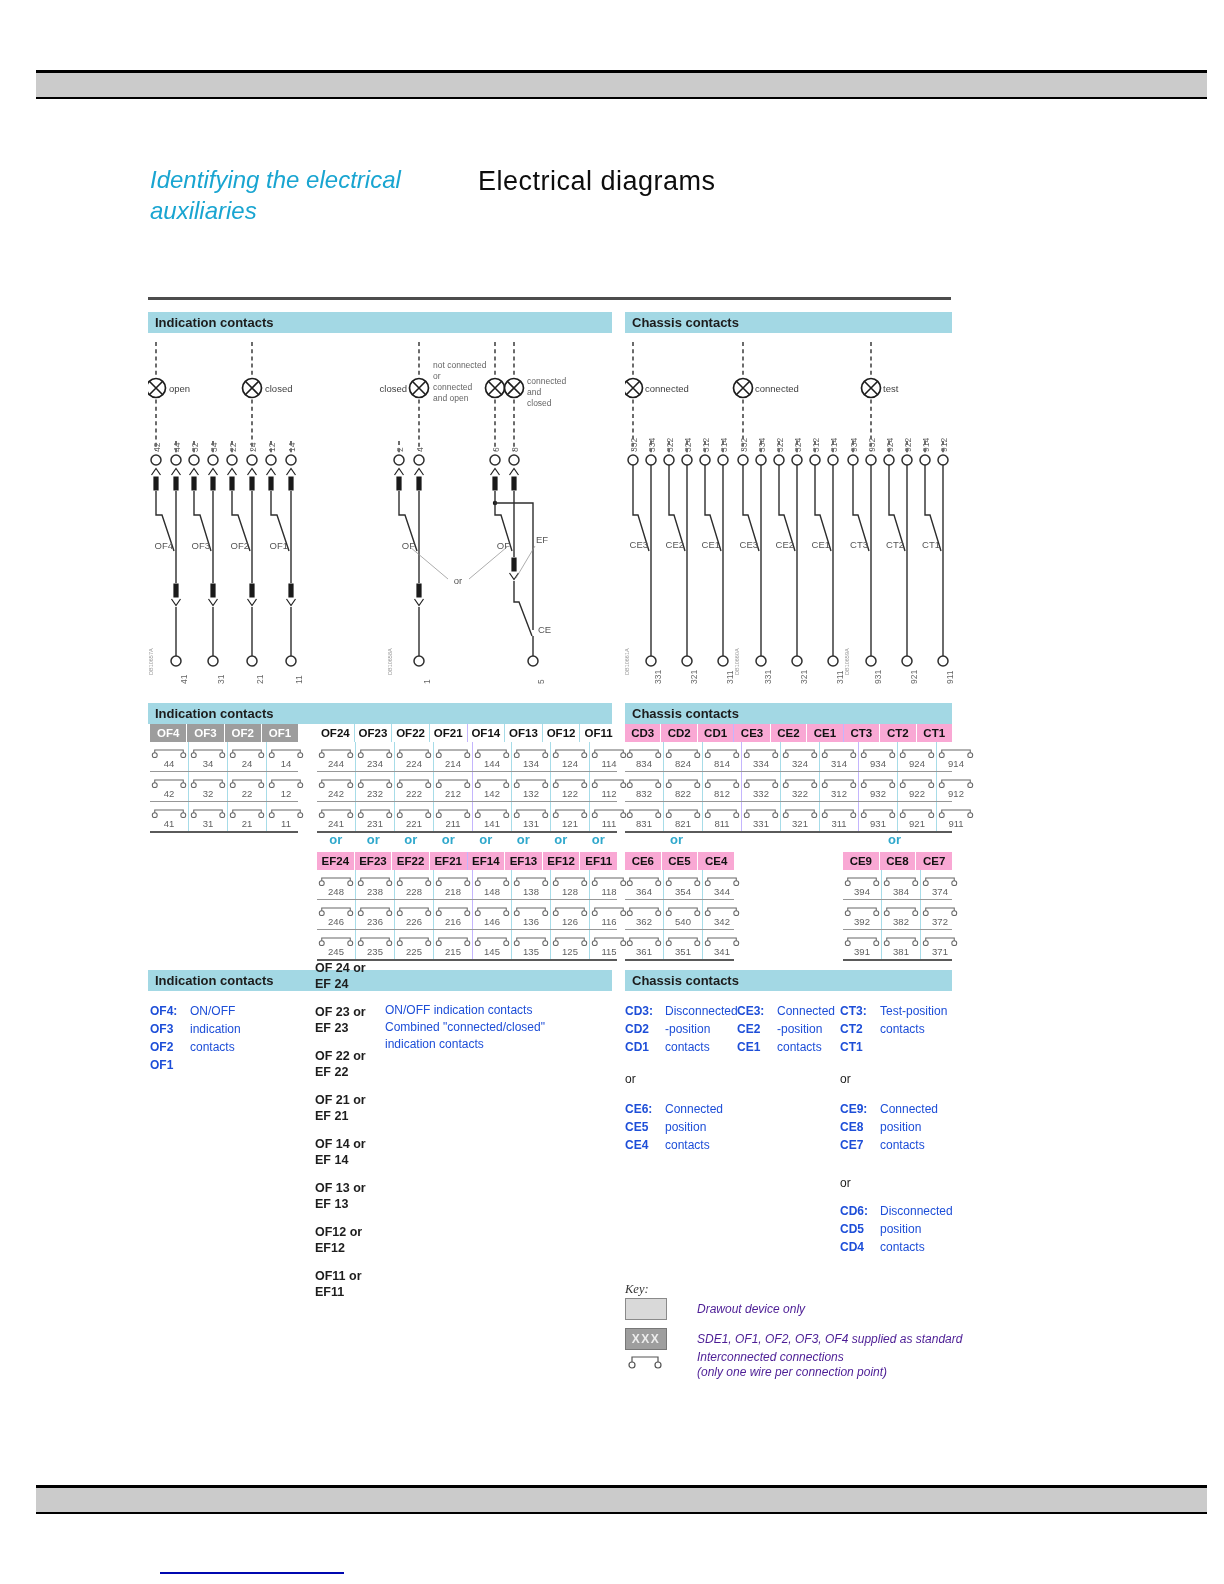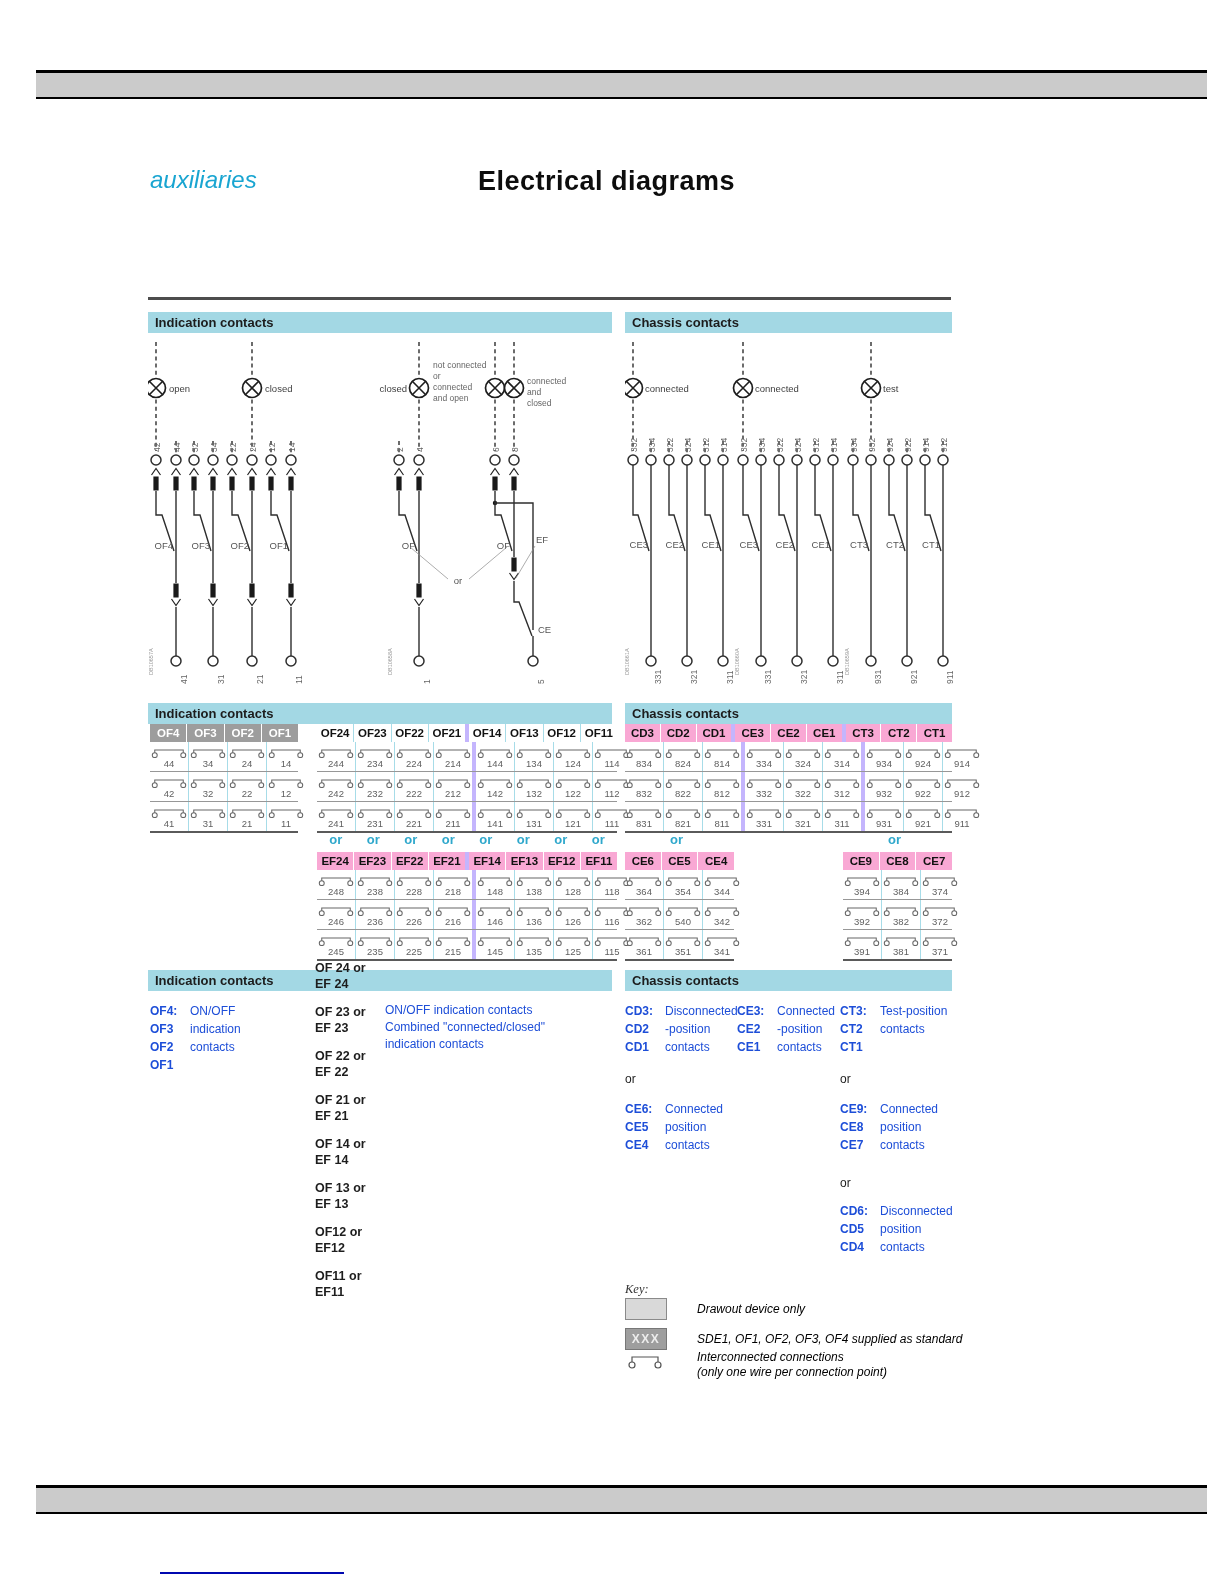--- a/index.html
+++ b/index.html
@@ -3,33 +3,33 @@
 <meta charset="utf-8">
 <style>
   html,body{margin:0;padding:0;background:#fff;}
   .page{position:relative;width:1224px;height:1584px;background:#fff;overflow:hidden;
         font-family:"Liberation Sans",sans-serif;color:#222;}
   .band{position:absolute;left:36px;width:1171px;height:24px;background:#cbcbcb;
         border-top:3px solid #000;border-bottom:2px solid #000;}
   .band-top{top:70px;} .band-bottom{top:1485px;}
   .title-left{position:absolute;left:150px;top:164px;font-size:24px;font-style:italic;
               color:#19a5d1;line-height:31px;}
-  .title-right{position:absolute;left:478px;top:166px;font-size:27px;font-weight:bold;
+  .title-right{position:absolute;left:478px;top:166px;font-size:27px;font-weight:normal;
                color:#0d0d0d;letter-spacing:.5px;}
   .content-rule{position:absolute;left:148px;top:297px;width:803px;height:3px;background:#4d4d4d;}
   .secbar{position:absolute;height:21px;background:#a3d8e4;color:#1c1c1c;font-size:13px;
           font-weight:bold;line-height:21px;padding-left:7px;box-sizing:border-box;}
   
   .ctable{position:absolute;}
   .trow{display:flex;}
   .trow.tdata{border-bottom:1px solid #979797;}
   .trow.tdata:last-child{border-bottom:2px solid #5a5a5a;}
   .tcell{flex:1;text-align:center;border-left:1px solid #a7dce8;box-sizing:border-box;}
   .tcell:first-child{border-left:none;}
-  .tcell.thl{border-left:4px solid #c4b5fd;}
+  .tcell.thl{border-left:1px solid #c4b5fd;}
   .th{font-size:11.5px;font-weight:bold;height:18px;line-height:18px;color:#111;overflow:hidden;}
   .th-gray{background:#9d9d9d;color:#fff;border-left:1px solid #fff;}
   .th-lite{background:#f9a8d4;border-left:1px solid #fff;}
   .th-white{background:#fff;}
   .td{padding:4px 0 2px;}
   .csym{display:block;width:38px;height:12px;margin:0 auto;}
   .tnum{display:block;font-size:9.5px;color:#5f5f5f;}
   .orrow{position:absolute;display:flex;}
   .orcell{flex:1;text-align:center;font-weight:bold;color:#2fa8cc;font-size:13px;}
   .orlabel{position:absolute;font-weight:bold;color:#2fa8cc;font-size:13px;}
@@ -39,21 +39,21 @@
   .pairs{position:absolute;font-size:12.5px;line-height:16px;color:#1d1d1d;}
   .pairblock{margin-bottom:12px;font-weight:bold;}
   .txtcol{position:absolute;font-size:12px;line-height:17px;color:#1d4ed8;}
   .orplain{position:absolute;font-size:12px;color:#1d1d1d;}
   
   .keylabel{position:absolute;font-size:12.5px;font-style:italic;color:#333;}
   .swatch{position:absolute;width:42px;height:22px;box-sizing:border-box;}
   .sw1{background:#d9d9d9;border:1px solid #8a8a8a;}
   .sw2{background:#9e9e9e;border:1px solid #777;color:#ededed;font-size:12px;font-weight:bold;
        text-align:center;line-height:20px;letter-spacing:1.5px;}
-  .keytext{position:absolute;font-size:12px;font-style:italic;color:#000000;line-height:15px;}
+  .keytext{position:absolute;font-size:12px;font-style:italic;color:#4c1d95;line-height:15px;}
   .keysym{position:absolute;}
   .blue-line{position:absolute;left:160px;top:1572px;width:184px;height:2px;background:#0008b0;}
   
   .diag{position:absolute;}
   .w{stroke:#2e2e2e;stroke-width:1.4;fill:none;}
   .dash{stroke:#2e2e2e;stroke-width:1.4;fill:none;stroke-dasharray:4 3.2;}
   .term{fill:#fff;stroke:#2e2e2e;stroke-width:1.5;}
   .lampc{fill:#fff;stroke:#1d1d1d;stroke-width:1.7;}
   .lampx{stroke:#1d1d1d;stroke-width:1.6;fill:none;}
   .wthin{stroke:#8a8a8a;stroke-width:.7;fill:none;}
@@ -65,20 +65,21 @@
   .dc{font-size:5.5px;fill:#999;}
 </style>
 </head>
 <body>
 
 <div class="page">
 
   <div class="band band-top"></div>
 
   <div class="title-left">
+    <div>Identifying the electrical</div>
     <div>auxiliaries</div>
   </div>
   <div class="title-right">Electrical diagrams</div>
 
   <div class="content-rule"></div>
 
   <div class="secbar" style="left:148px;top:312px;width:464px;">Indication contacts</div>
   <div class="secbar" style="left:625px;top:312px;width:327px;">Chassis contacts</div>
 
   <svg class="diag" style="left:148px;top:340px;" width="470" height="355" viewBox="0 0 470 355">

